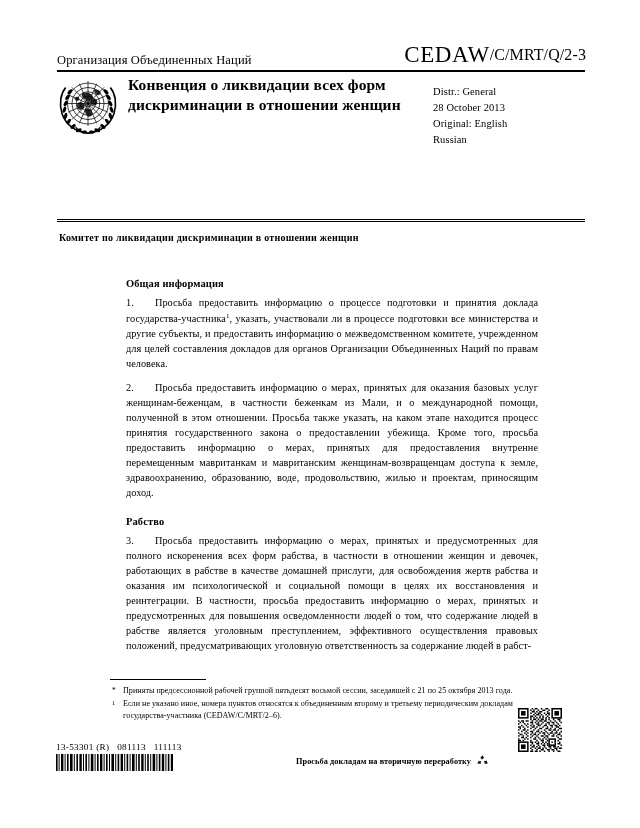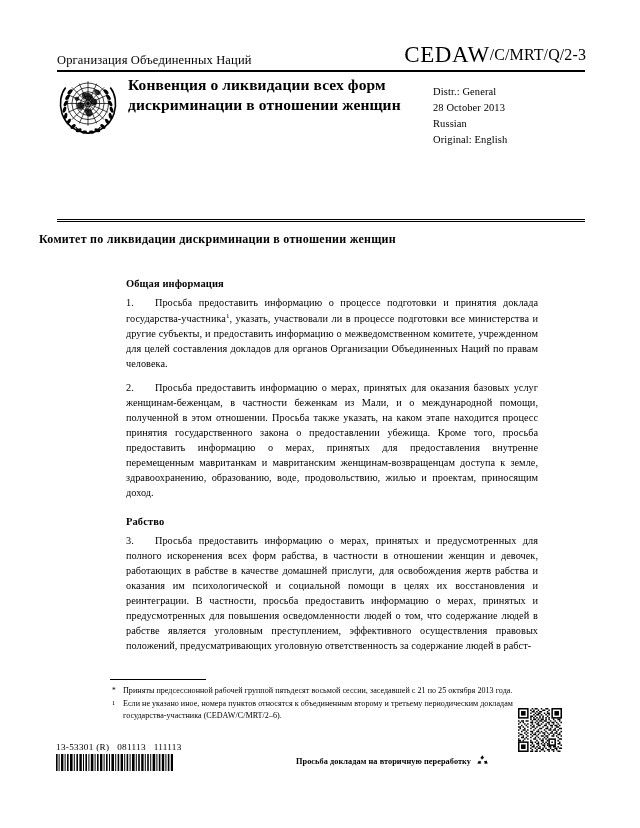--- a/index.html
+++ b/index.html
@@ -103,24 +103,24 @@
     top: 219px;
     width: 528px;
     border-top: 1.6px solid #000;
     border-bottom: 1.1px solid #000;
     height: 1.4px;
   }
 
   
   .committee {
     position: absolute;
-    left: 39px;
+    left: 59px;
     top: 230px;
     width: 400px;
-    font-size: 12px;
+    font-size: 10px;
     font-weight: bold;
     line-height: 1.50;
     letter-spacing: .25px;
   }
 
   
   .content {
     position: absolute;
     left: 126px;
     top: 278px;
@@ -313,22 +313,22 @@
         <path d="M60 22 C64 20 69 22 70 26 C71 30 67 32 64 30 C61 28 59 24 60 22 Z"></path>
         <path d="M30 34 C33 32 37 34 36 37 C35 40 31 41 29 38 C28 36 28 35 30 34 Z"></path>
       </g>
     </svg>
 
     <div class="conv-title">Конвенция о ликвидации всех форм дискриминации в отношении женщин</div>
 
     <div class="distr-block">
       <div>Distr.: General</div>
       <div>28 October 2013</div>
+      <div>Original: English</div>
       <div>Russian</div>
-      <div>Original: English</div>
     </div>
   </div>
 
   <div class="rule-double"></div>
 
   <div class="committee">Комитет по ликвидации дискриминации в отношении женщин</div>
 
   <div class="content">
 
 

